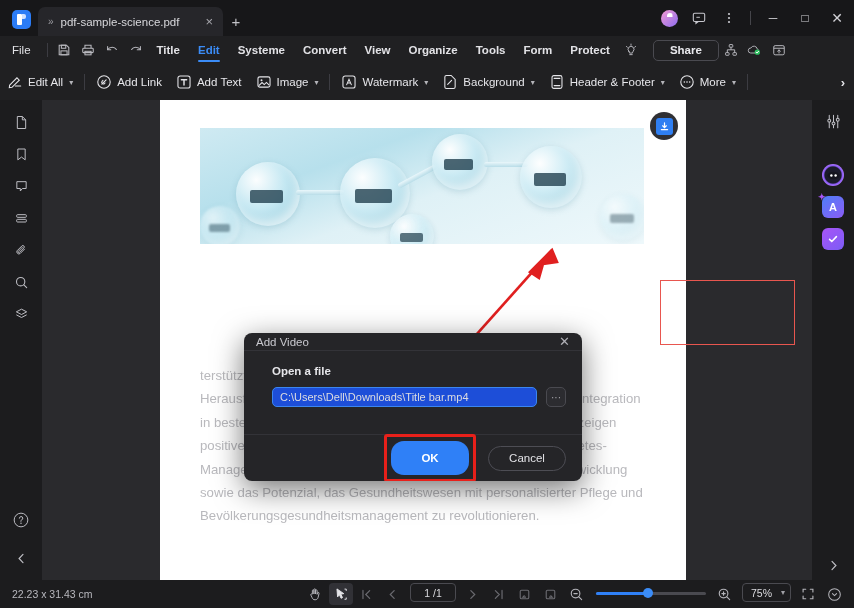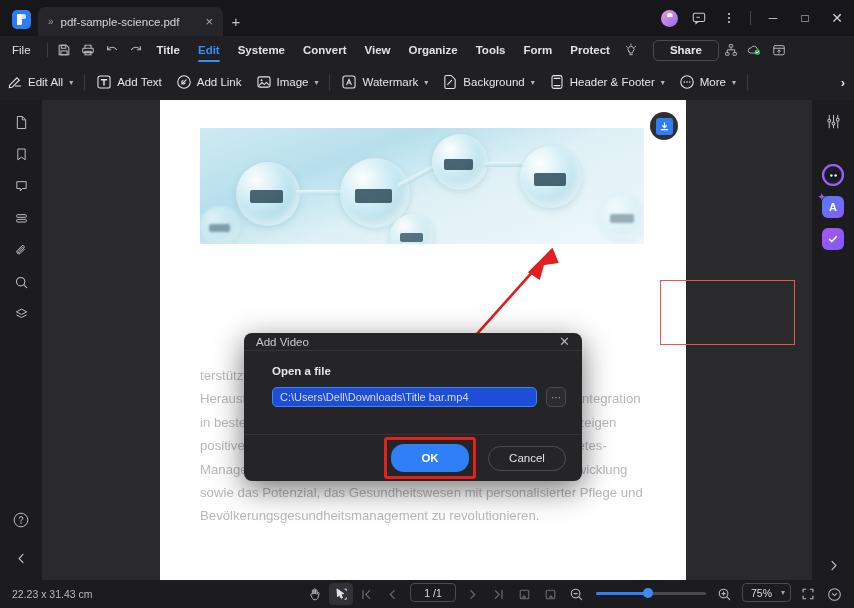--- a/index.html
+++ b/index.html
@@ -203,21 +203,21 @@
     background: #2c2c30; color: #a8a8ae; font-size: 10px;
     display: flex; align-items: center; justify-content: center;
   }
   .dlg-foot {
     position: absolute; left: 0; right: 0; bottom: 0; height: 47px;
     border-top: 1px solid #333338; display: flex; align-items: center;
     justify-content: flex-end; gap: 12px; padding-right: 16px;
   }
   .ok-wrap { position: relative; padding: 4px; border: 3px solid #e8201a; border-radius: 3px; }
   .btn-ok {
-    width: 78px; height: 28px; border-radius: 13px; background: #2f80f7;
+    width: 78px; height: 34px; border-radius: 13px; background: #2f80f7;
     color: #fff; font-size: 11.5px; font-weight: bold;
     display: flex; align-items: center; justify-content: center;
   }
   .btn-cancel {
     width: 78px; height: 25px; border-radius: 13px; border: 1px solid #4d4d54;
     color: #e2e2e6; font-size: 11.5px;
     display: flex; align-items: center; justify-content: center;
   }
 
   
@@ -370,35 +370,35 @@
         </svg>
       </span>
       <span>Edit All</span>
       <span class="caret">▾</span>
     </div>
     <div class="rb-sep"></div>
 
     <div class="rb">
       <span class="glyph">
         <svg width="16" height="16" viewBox="0 0 18 18" fill="none" stroke="currentColor" stroke-width="1.2">
+          <circle cx="9" cy="9" r="7"></circle>
+          <path d="M6.6 11.4L11.4 6.6M7.8 7.2l-1 1a1.9 1.9 0 0 0 2.6 2.7l.8-.8" stroke-linecap="round"></path>
+        </svg>
+      </span>
+      <span>Add Link</span>
+    </div>
+
+    <div class="rb">
+      <span class="glyph">
+        <svg width="16" height="16" viewBox="0 0 18 18" fill="none" stroke="currentColor" stroke-width="1.2">
           <rect x="2.2" y="2.2" width="13.6" height="13.6" rx="2.4"></rect>
           <path d="M6 6.4h6M9 6.4v6" stroke-width="1.6" stroke-linecap="round"></path>
         </svg>
       </span>
       <span>Add Text</span>
-    </div>
-
-    <div class="rb">
-      <span class="glyph">
-        <svg width="16" height="16" viewBox="0 0 18 18" fill="none" stroke="currentColor" stroke-width="1.2">
-          <circle cx="9" cy="9" r="7"></circle>
-          <path d="M6.6 11.4L11.4 6.6M7.8 7.2l-1 1a1.9 1.9 0 0 0 2.6 2.7l.8-.8" stroke-linecap="round"></path>
-        </svg>
-      </span>
-      <span>Add Link</span>
     </div>
 
     <div class="rb">
       <span class="glyph">
         <svg width="16" height="16" viewBox="0 0 18 18" fill="none" stroke="currentColor" stroke-width="1.2">
           <rect x="2.2" y="3.2" width="13.6" height="11.6" rx="2.2"></rect>
           <circle cx="6.2" cy="7" r="1.1" fill="currentColor" stroke="none"></circle>
           <path d="M3.2 13l3.6-3.4 2.5 2.3 2.4-2.4 3.1 3"></path>
         </svg>
       </span>

